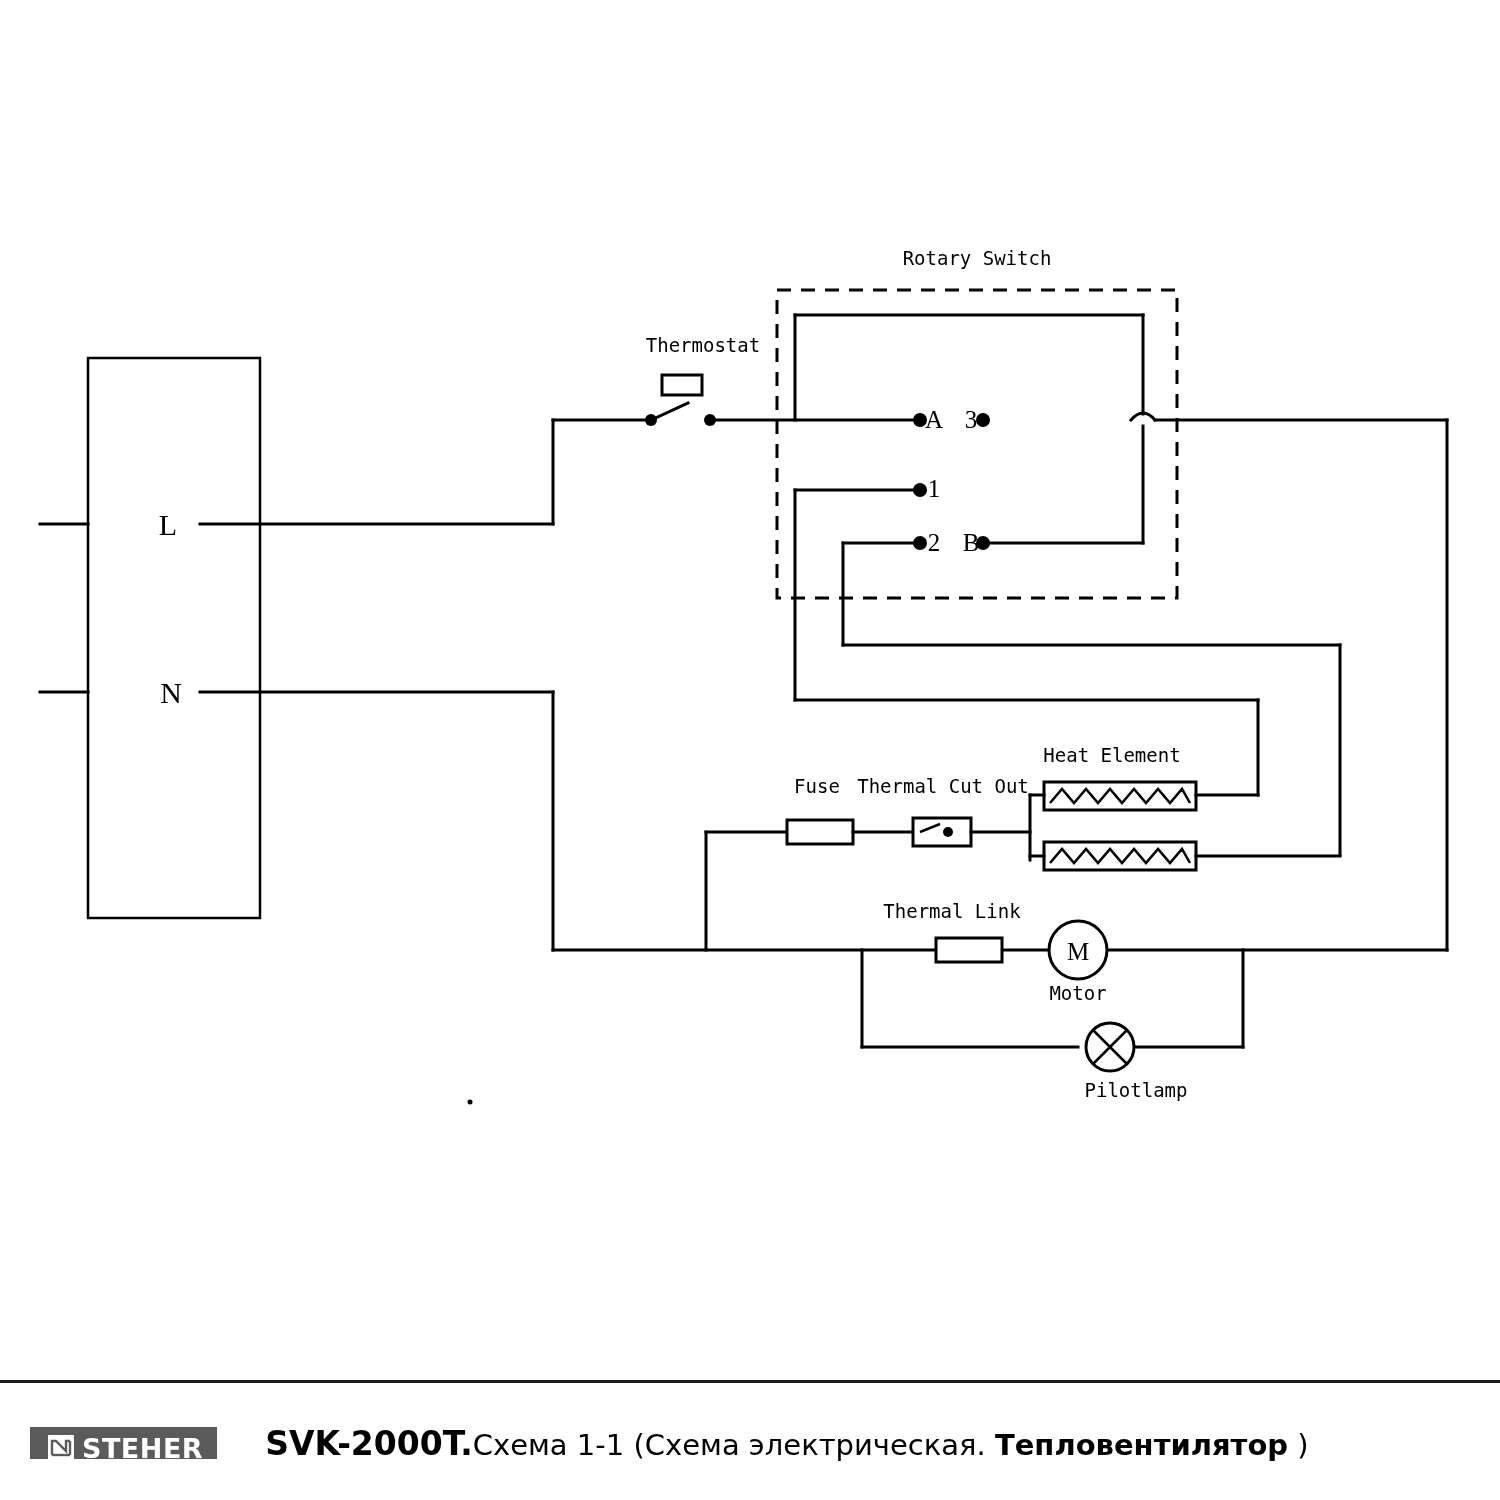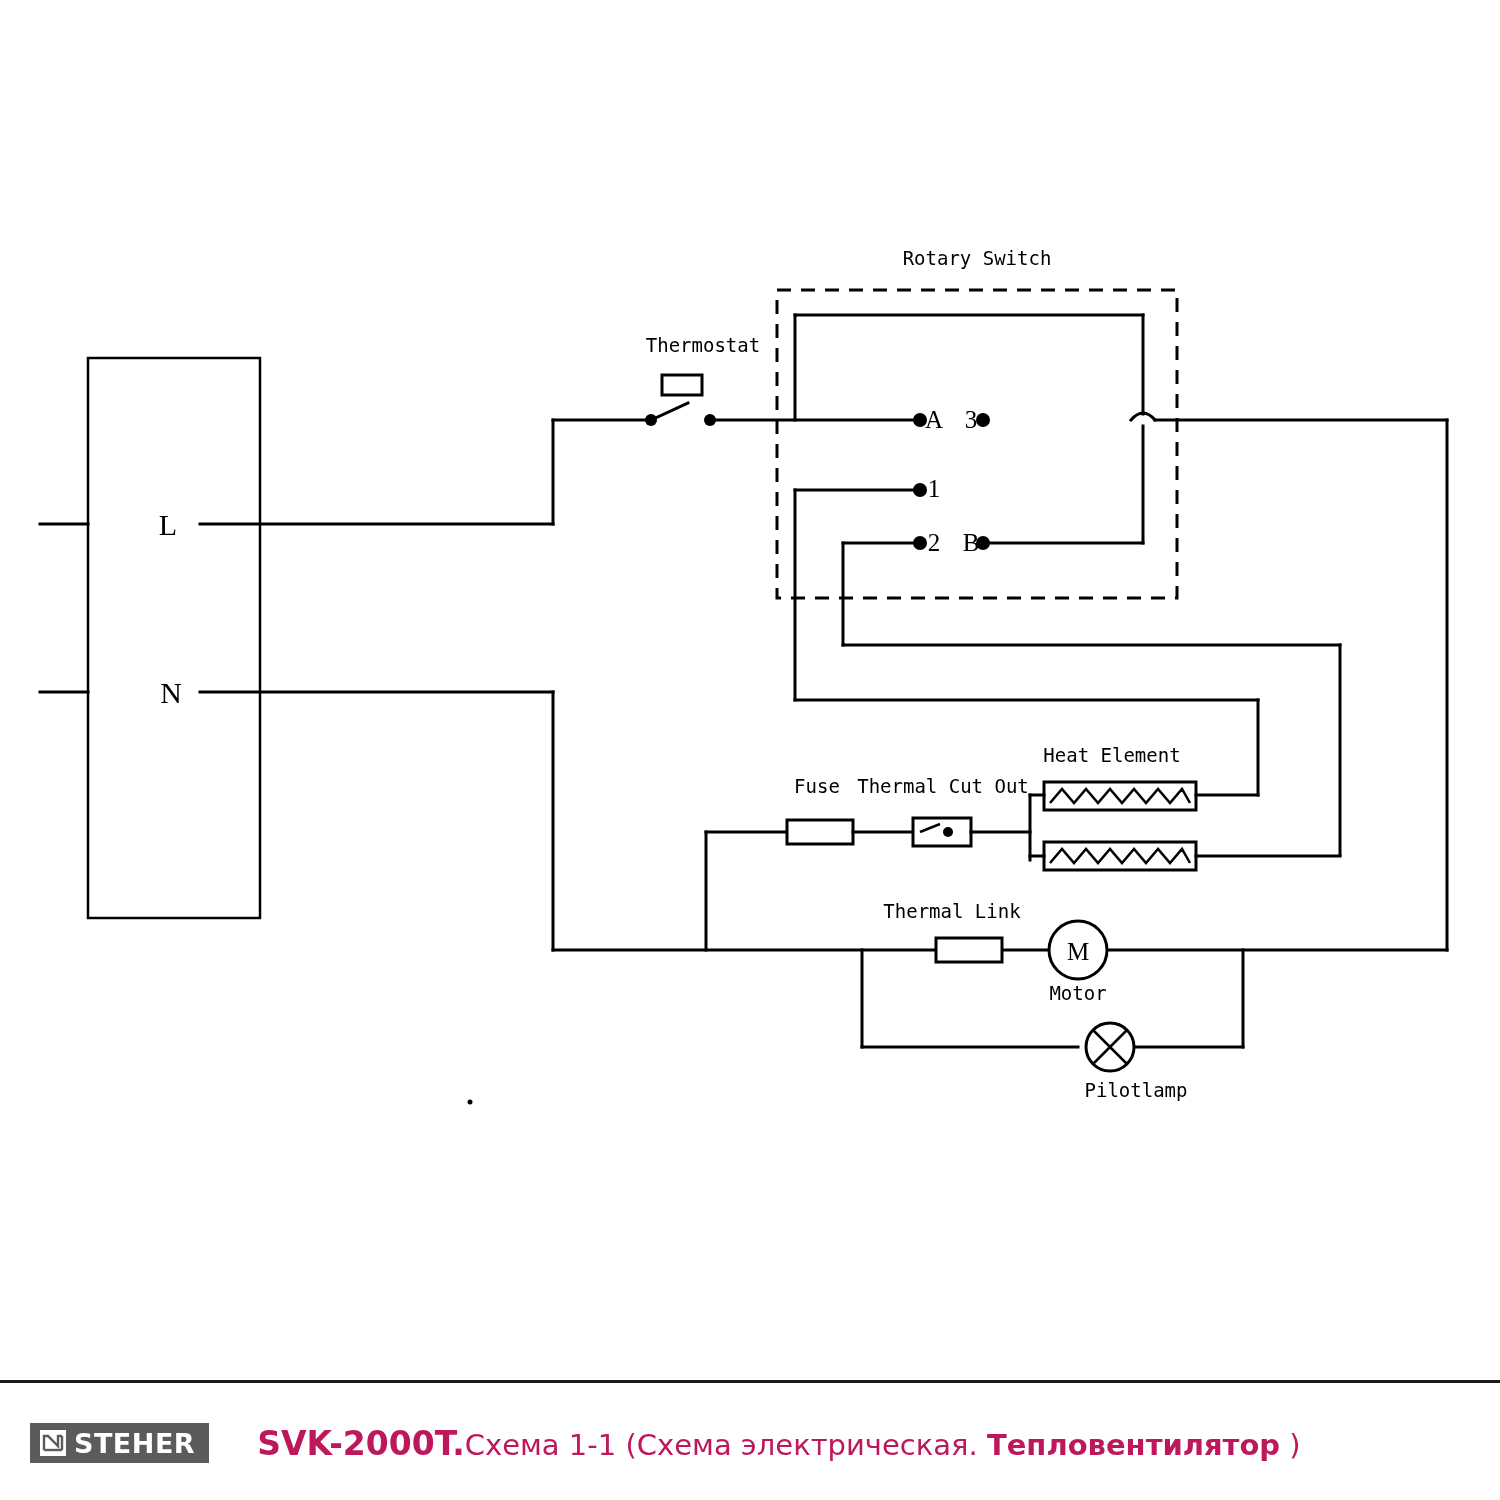--- a/index.html
+++ b/index.html
@@ -81,24 +81,23 @@
     border-top: 3px solid #1a1a1a;
   }
   #footer-inner {
     display: flex;
     align-items: center;
     height: 120px;
     padding-left: 30px;
   }
   .brand-badge {
     display: flex;
-    align-items: center;
     background: #5b5b5b;
-    padding: 8px 14px 8px 10px;
-    height: 40px;
+    padding: 8px 14px 8px 18px;
+    height: 32px;
     box-sizing: border-box;
   }
   .brand-mark {
     width: 26px;
     height: 26px;
     background: #ffffff;
     position: relative;
     margin-right: 8px;
     display: inline-block;
   }
@@ -106,21 +105,21 @@
   .brand-text {
     color: #ffffff;
     font-family: "DejaVu Sans", sans-serif;
     font-weight: bold;
     font-size: 27px;
     letter-spacing: 0.5px;
     line-height: 1;
   }
   #footer-caption {
     margin-left: 48px;
-    color: #be185d;
+    color: #000000;
     font-family: "DejaVu Sans", sans-serif;
     font-size: 30px;
     white-space: nowrap;
   }
   #footer-caption .model {
     font-weight: bold;
     font-size: 33px;
   }
   #footer-caption .desc {
     font-size: 29px;

